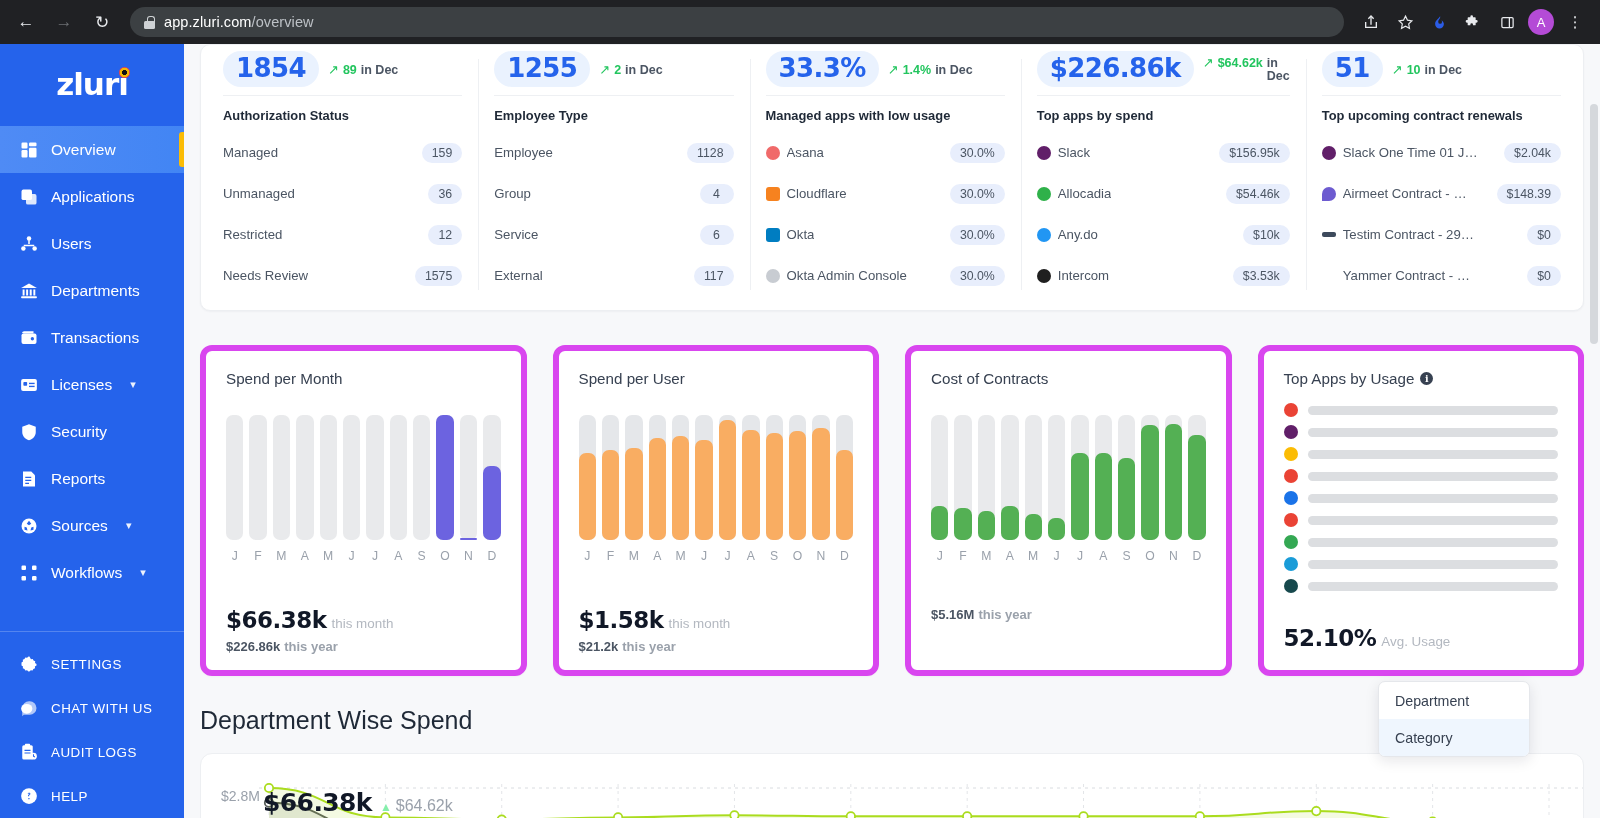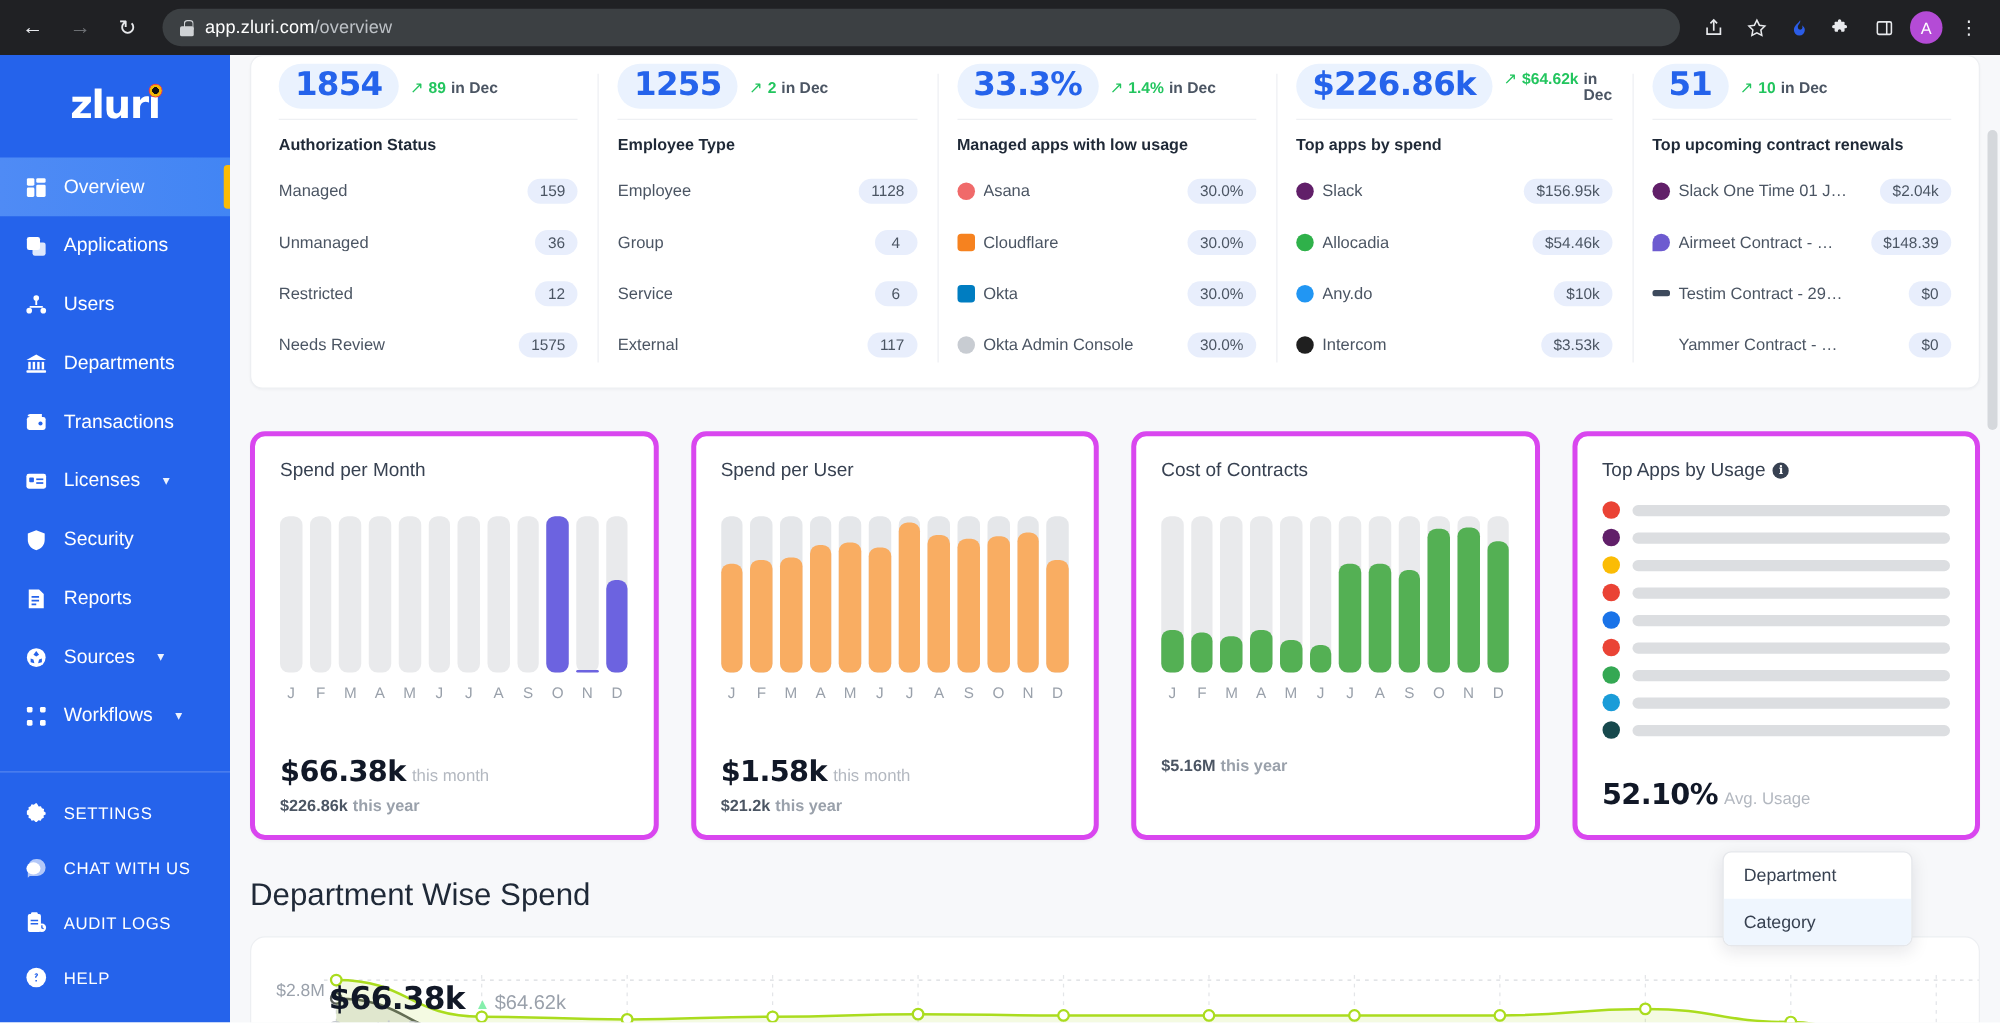--- a/index.html
+++ b/index.html
@@ -71,21 +71,21 @@
     font-size: 15.5px; color: #ffffff; position: relative; cursor: pointer;
   }
   .nav-item.active { background: linear-gradient(90deg,#4f8bf5 0%, #4285f4 100%); font-weight: 500; }
   .nav-item.active::after {
     content: ""; position: absolute; right: 0; top: 6px; bottom: 6px; width: 5px;
     background: #fbbc05; border-radius: 3px 0 0 3px;
   }
   .nav-ic { width: 19px; height: 19px; display: flex; align-items: center; justify-content: center; flex: 0 0 19px; }
   .nav-ic svg { width: 18px; height: 18px; fill: #fff; }
   .chev { margin-left: 5px; font-size: 11px; opacity: .92; }
-  .nav-bottom { margin-top: auto; padding-bottom: 14px; }
+  .nav-bottom { margin-top: auto; }
   .nav-sep { height: 1px; background: rgba(255,255,255,.22); margin: 0 0 10px 0; }
   .nav-item.small { height: 44px; font-size: 13.4px; letter-spacing: .5px; }
 
   
   .main {
     flex: 1 1 auto; background: #f7f8fa; overflow: hidden; position: relative;
   }
 
   .panel-top {
     margin: 0 16px 0 16px; background: #fff; border: 1px solid #edeff2;
@@ -117,21 +117,21 @@
   .stat-row .nm { white-space: nowrap; overflow: hidden; text-overflow: ellipsis; }
   .pill {
     background: #e8eefc; color: #4b5563; border-radius: 11px; font-size: 12.3px;
     padding: 3px 10px; min-width: 34px; text-align: center; flex: 0 0 auto;
   }
   .appic { width: 14px; height: 14px; border-radius: 3px; flex: 0 0 14px; display:block; }
 
   
   .cards-row { display: flex; gap: 26px; padding: 34px 16px 0 16px; }
   .chart-card {
-    flex: 1 1 0; background: #fff; border: 4px solid #d946ef; border-radius: 12px;
+    flex: 1 1 0; background: #fff; border: 6px solid #d946ef; border-radius: 12px;
     padding: 19px 20px 16px 20px; min-height: 283px;
     box-shadow: 0 1px 2px rgba(16,24,40,.03);
   }
   .cc-title { font-size: 15.2px; color: #374151; display: flex; align-items: center; gap: 6px; }
   .info-dot {
     width: 13px; height: 13px; border-radius: 50%; background: #374151; color: #fff;
     font-size: 9.5px; display: inline-flex; align-items: center; justify-content: center;
     font-weight: 700; font-family: "DejaVu Serif", serif;
   }
   .bars { display: flex; align-items: flex-end; gap: 6px; height: 125px; margin-top: 28px; }

